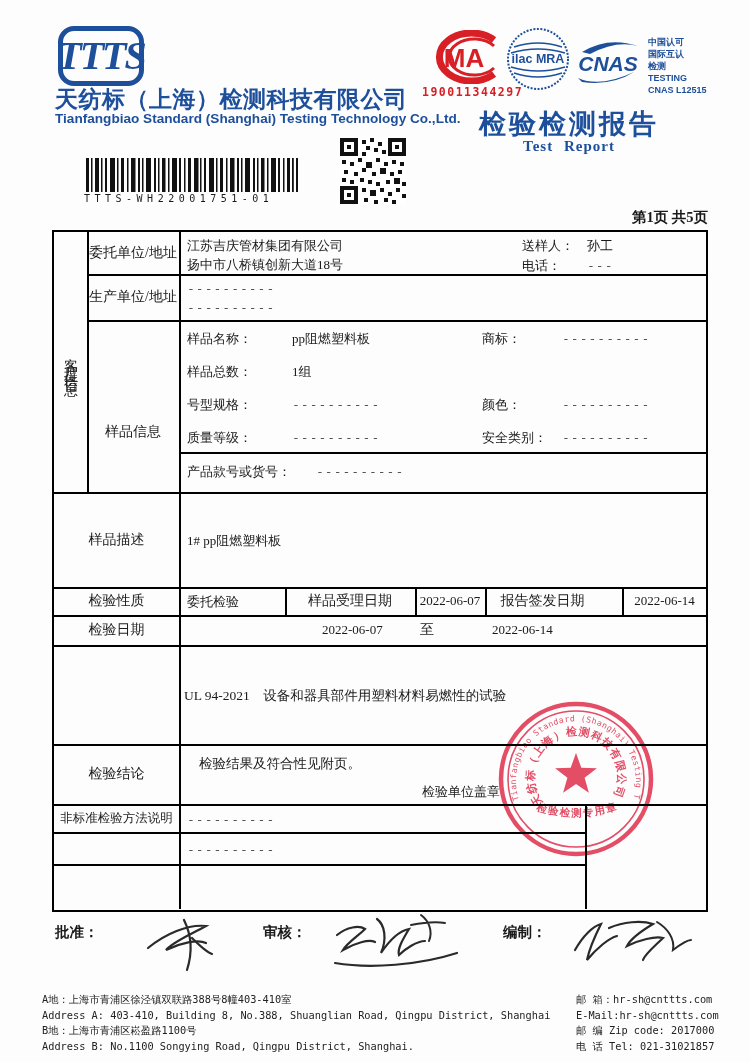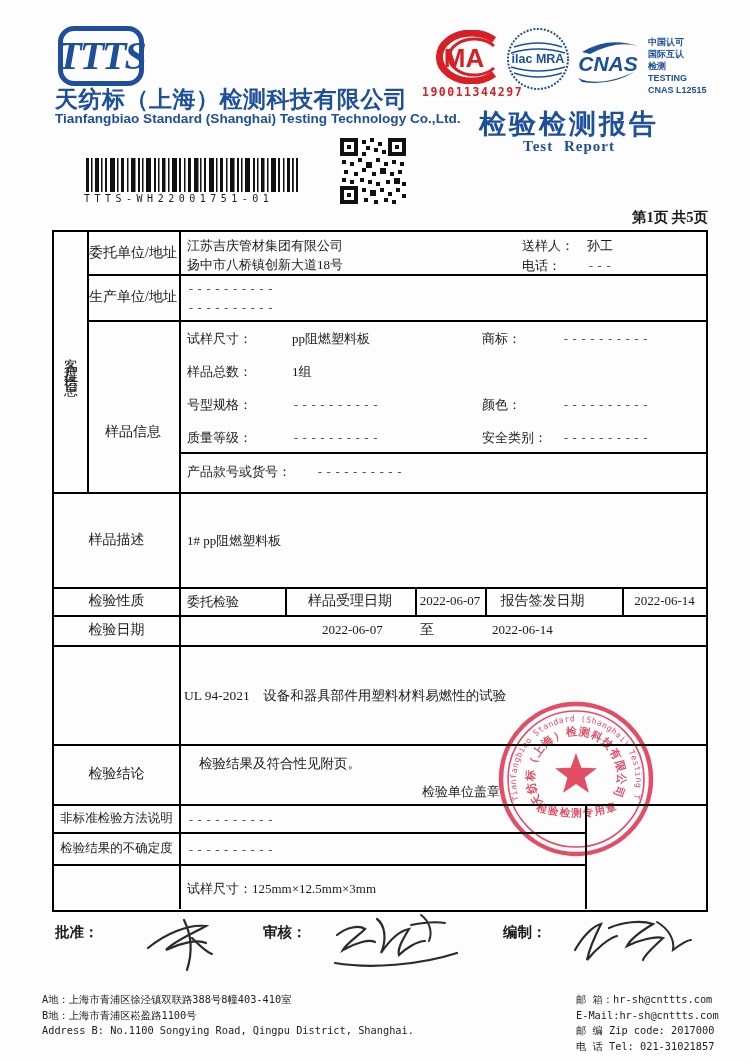--- a/index.html
+++ b/index.html
@@ -247,21 +247,21 @@
     <div class="txt" style="left:533px; top:5px;">孙工</div>
     <div class="txt" style="left:468px; top:25px;">电话：</div>
     <div class="txt dash" style="left:533px; top:26px;">---</div>
 
     <div class="cell" style="left:33px; top:42px; width:92px; height:46px;">生产单位/地址</div>
     <div class="txt dash" style="left:133px; top:49px;">----------</div>
     <div class="txt dash" style="left:133px; top:68px;">----------</div>
 
     <div class="cell" style="left:33px; top:88px; width:92px; height:224px;">样品信息</div>
 
-    <div class="txt" style="left:133px; top:98px;">试样尺寸：</div>
+    <div class="txt" style="left:133px; top:98px;">样品名称：</div>
     <div class="txt" style="left:238px; top:98px;">pp阻燃塑料板</div>
     <div class="txt" style="left:428px; top:98px;">商标：</div>
     <div class="txt dash" style="left:508px; top:99px;">----------</div>
 
     <div class="txt" style="left:133px; top:131px;">样品总数：</div>
     <div class="txt" style="left:238px; top:131px;">1组</div>
 
     <div class="txt" style="left:133px; top:164px;">号型规格：</div>
     <div class="txt dash" style="left:238px; top:165px;">----------</div>
     <div class="txt" style="left:428px; top:164px;">颜色：</div>
@@ -292,24 +292,22 @@
 
     <div class="txt" style="left:130px; top:455px; font-size:13.5px;">UL 94-2021　设备和器具部件用塑料材料易燃性的试验</div>
 
     <div class="cell" style="left:0; top:512px; width:125px; height:60px;">检验结论</div>
     <div class="txt" style="left:145px; top:523px; font-size:13.5px;">检验结果及符合性见附页。</div>
     <div class="txt" style="left:368px; top:551px;">检验单位盖章</div>
 
     <div class="cell" style="left:0; top:572px; width:125px; height:28px; font-size:12.5px;">非标准检验方法说明</div>
     <div class="txt dash" style="left:133px; top:580px;">----------</div>
 
-    <div class="cell" style="left:0; top:600px; width:125px; height:32px; font-size:12.5px;">检验结果的不确定度</div>
     <div class="txt dash" style="left:133px; top:610px;">----------</div>
 
-    <div class="txt" style="left:133px; top:648px;">试样尺寸：125mm×12.5mm×3mm</div>
   </div>
 
   <svg class="abs stamp" width="160" height="160" viewBox="0 0 160 160">
     <circle cx="80" cy="80" r="75" fill="none" stroke="#e23a56" stroke-width="4.5"></circle>
     <circle cx="80" cy="80" r="68" fill="none" stroke="#e23a56" stroke-width="1.6"></circle>
     <defs>
       <path id="enArc" d="M 23,101 A 60,60 0 1 1 137,101"></path>
       <path id="cnArc" d="M 47,104 A 42,42 0 1 1 113,104"></path>
       <path id="btmArc" d="M 40,111 Q 80,124 120,111"></path>
     </defs>
@@ -341,20 +339,21 @@
 
   <div class="sig-label" style="left:503px; top:923px;">编制：</div>
   <svg class="sig" style="left:565px; top:908px;" width="130" height="66" viewBox="0 0 130 66">
     <path d="M10,42 C18,28 28,18 36,16 C30,28 24,42 22,52 C32,40 44,30 52,28" fill="none" stroke="#2a2a2a" stroke-width="2.2" stroke-linecap="round"></path>
     <path d="M44,20 C58,14 76,12 88,16 C78,22 66,30 62,38 C74,32 90,28 98,30 C90,38 80,46 78,52" fill="none" stroke="#2a2a2a" stroke-width="2.2" stroke-linecap="round"></path>
     <path d="M92,14 C102,20 110,30 108,42 C116,36 122,32 126,32" fill="none" stroke="#2a2a2a" stroke-width="2" stroke-linecap="round"></path>
   </svg>
 
   <div class="abs footer footer-left">
     <div>A地：上海市青浦区徐泾镇双联路388号8幢403-410室</div>
+    <div>Address A: 403-410, Building 8, No.388, Shuanglian Road, Qingpu District, Shanghai</div>
     <div>B地：上海市青浦区崧盈路1100号</div>
     <div>Address B: No.1100 Songying Road, Qingpu District, Shanghai.</div>
   </div>
   <div class="abs footer footer-right">
     <div>邮 箱：hr-sh@cnttts.com</div>
     <div>E-Mail:hr-sh@cnttts.com</div>
     <div>邮 编 Zip code: 2017000</div>
     <div>电 话 Tel: 021-31021857</div>
   </div>
 

